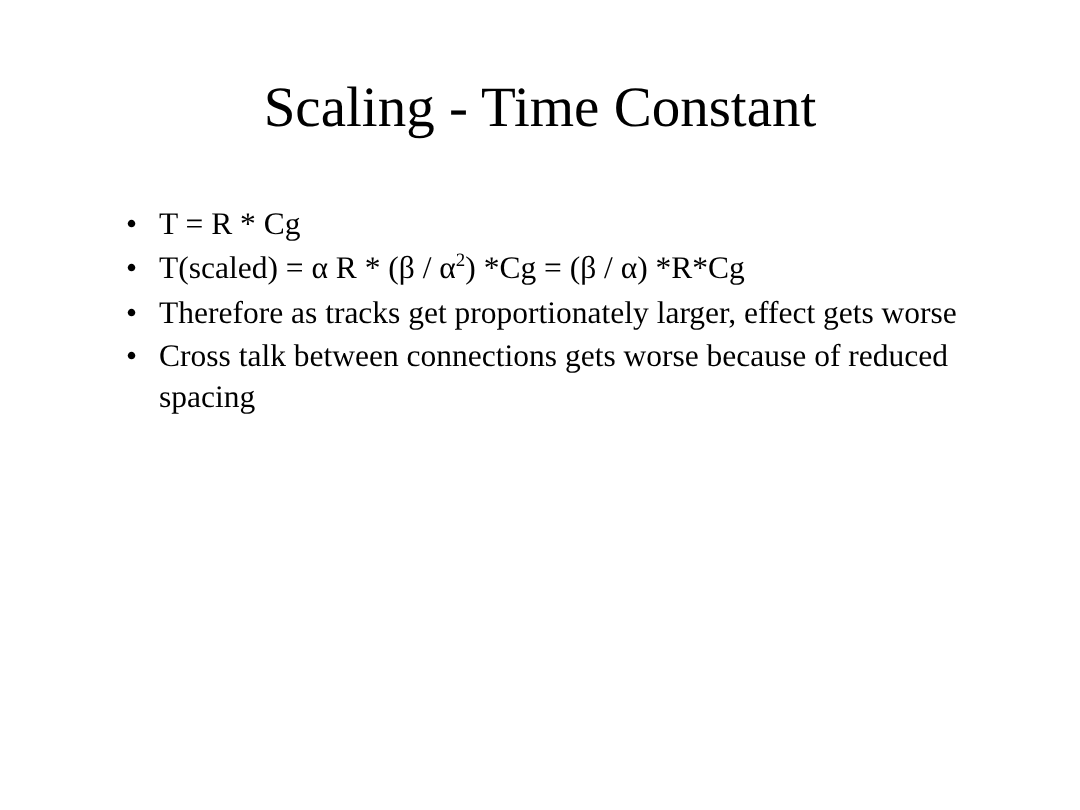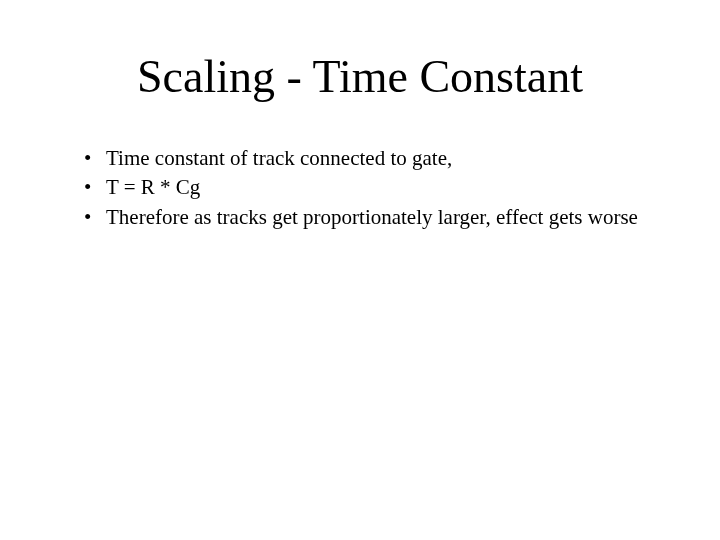--- a/index.html
+++ b/index.html
@@ -10,21 +10,21 @@
       font-family: "Times New Roman", Times, serif;
       color: #000;
       overflow: hidden;
     }
     .slide {
       width: 100%;
       height: 100%;
       padding: 50px 60px 60px 60px;
     }
     .title {
-      font-size: 46px;
+      font-size: 38px;
       font-weight: 400;
       text-align: center;
       margin-bottom: 42px;
       letter-spacing: 0px;
     }
     ul.bullets {
       list-style: none;
       padding-left: 24px;
     }
     ul.bullets li {
@@ -47,17 +47,18 @@
       vertical-align: super;
       line-height: 0;
     }
   </style>
 </head>
 <body>
 
 <div class="slide">
   <h1 class="title">Scaling - Time Constant</h1>
   <ul class="bullets">
-    <li><span>Time constant of track connected to gate,</span></li>
     <li><span>T = R * Cg</span></li>
+    <li><span>T(scaled) = α R * (β / α</span><span class="sup">2</span><span>) *Cg = (β / α) *R*Cg</span></li>
     <li><span>Therefore as tracks get proportionately larger, effect gets worse</span></li>
+    <li><span>Cross talk between connections gets worse because of reduced spacing</span></li>
   </ul>
 </div>
 
 </body></html>

